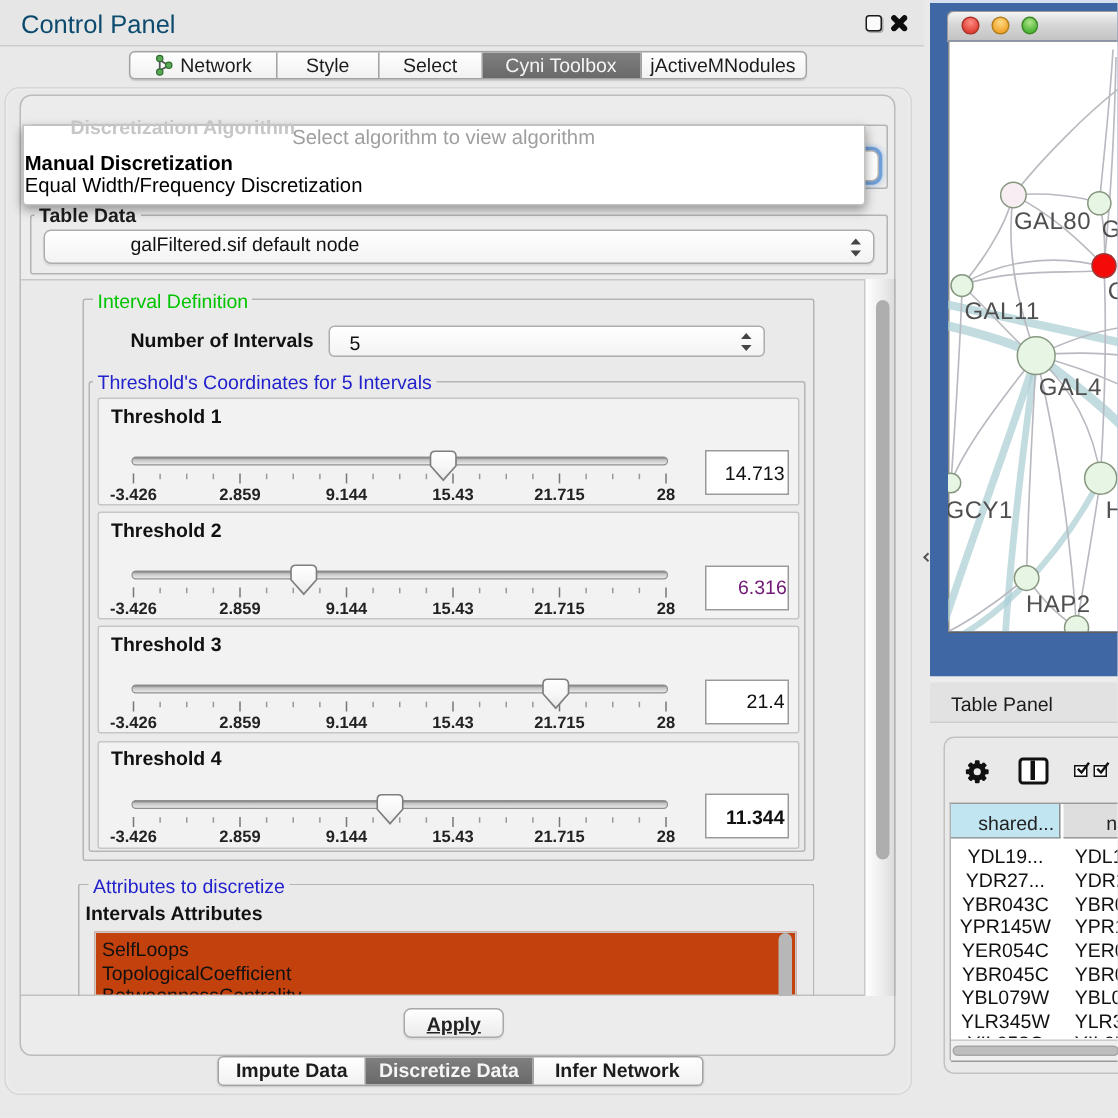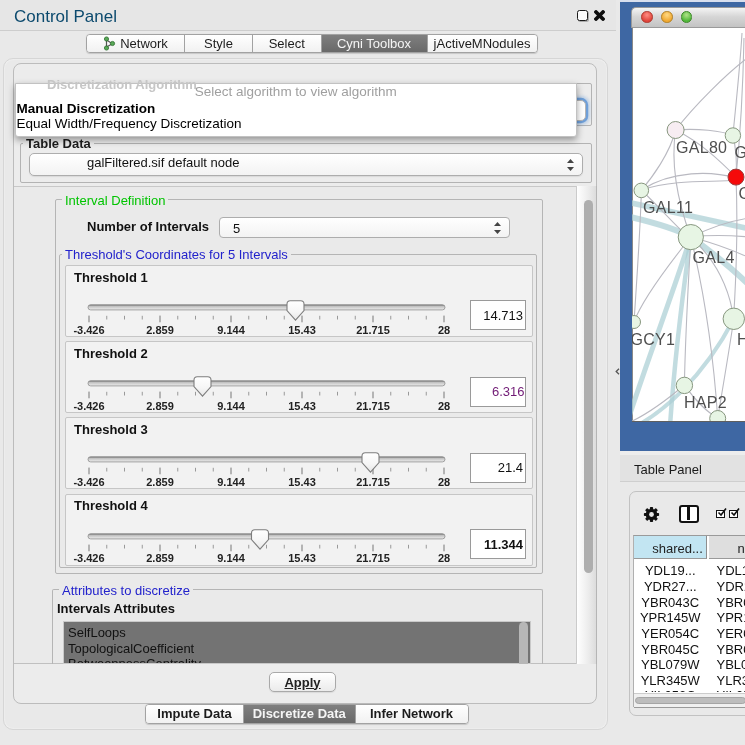--- a/index.html
+++ b/index.html
@@ -250,21 +250,21 @@
 <div class="abs" style="left:130px;top:552.1px;width:60px;text-align:center;font-size:11px;font-weight:bold;color:#222;">2.859</div>
 <div class="abs" style="left:201px;top:552.1px;width:60px;text-align:center;font-size:11px;font-weight:bold;color:#222;">9.144</div>
 <div class="abs" style="left:272px;top:552.1px;width:60px;text-align:center;font-size:11px;font-weight:bold;color:#222;">15.43</div>
 <div class="abs" style="left:343px;top:552.1px;width:60px;text-align:center;font-size:11px;font-weight:bold;color:#222;">21.715</div>
 <div class="abs" style="left:414px;top:552.1px;width:60px;text-align:center;font-size:11px;font-weight:bold;color:#222;">28</div>
 <div class="abs" style="left:470px;top:528.9px;width:56px;height:30px;background:#fff;border:1px solid #9a9a9a;"></div>
 <div class="abs" style="left:470px;top:536.6px;width:53px;text-align:right;font-size:13px;color:#111;font-weight:bold;">11.344</div>
 <div class="abs" style="left:52px;top:589px;width:490.5px;height:75px;border:1px solid #b5b5b5;border-top:1px solid #b5b5b5;border-bottom:none;border-radius:2px 2px 0 0;"></div>
 <div class="abs" style="left:59px;top:582.5px;font-size:13px;color:#2222cc;background:#eaeaea;padding:0 3px;">Attributes to discretize</div>
 <div class="abs" style="left:57px;top:600.5px;font-size:13px;font-weight:bold;color:#111;">Intervals Attributes</div>
-<div class="abs" style="left:63px;top:621px;width:467.5px;height:42.5px;background:#737373;border:1px solid #c9c9c9;overflow:hidden;">
+<div class="abs" style="left:63px;top:621px;width:467.5px;height:42.5px;background:#c2410c;border:1px solid #c9c9c9;overflow:hidden;">
     <div style="padding-top:3px">
       <div style="height:15.6px;padding-left:4px;font-size:13px;color:#111;">SelfLoops</div>
       <div style="height:15.6px;padding-left:4px;font-size:13px;color:#111;">TopologicalCoefficient</div>
       <div style="height:15.6px;padding-left:4px;font-size:13px;color:#111;">BetweennessCentrality</div>
     </div>
   </div>
 <div class="abs" style="left:518.5px;top:622px;width:9.5px;height:41.5px;border-radius:5px 5px 0 0;background:#b7b7b7;"></div>
 <div class="abs" style="left:269px;top:672px;width:67px;height:20px;border-radius:5px;border:1px solid #a9a9a9;background:linear-gradient(#ffffff,#ebebeb);display:flex;align-items:center;justify-content:center;font-size:13px;font-weight:bold;color:#222;box-shadow:0 1px 1px rgba(0,0,0,0.08);text-decoration:underline;">Apply</div>
 <div class="abs" style="left:145px;top:704px;height:19.5px;border-radius:4px;overflow:hidden;border:1px solid #a2a2a2;display:flex;box-shadow:0 0.5px 1px rgba(0,0,0,0.15);">
 <div style="width:97px;background:linear-gradient(#ffffff,#f1f1f1);color:#1c1c1c;display:flex;align-items:center;justify-content:center;font-size:13px;font-weight:bold;">Impute Data</div>

